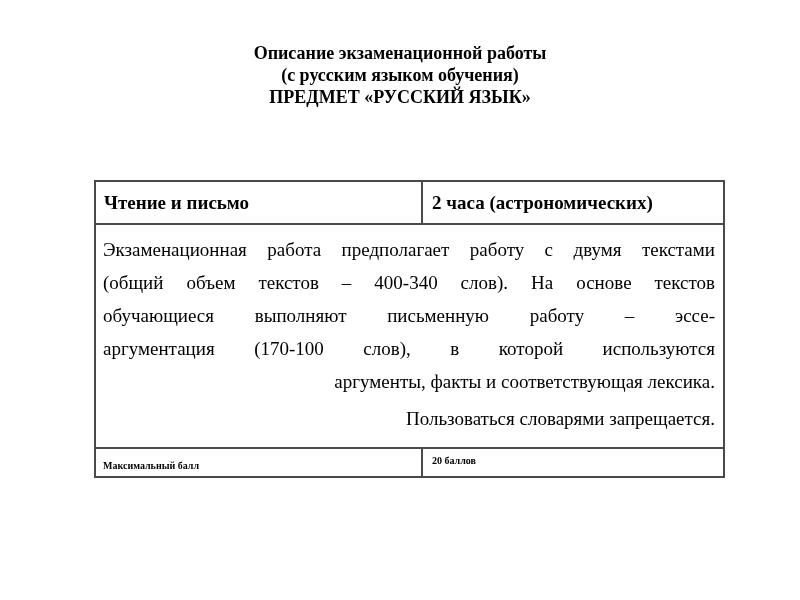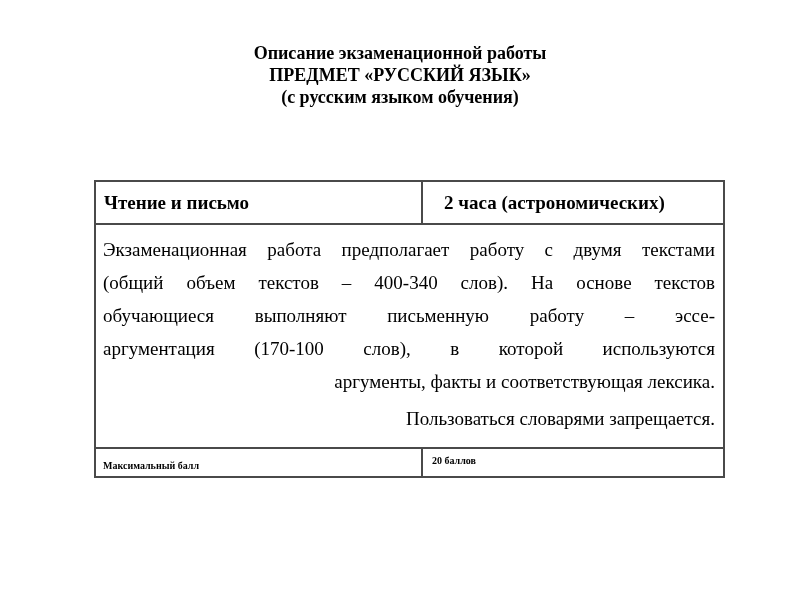--- a/index.html
+++ b/index.html
@@ -65,21 +65,21 @@
     justify-content: center;
   }
   .cell { overflow: hidden; }
   .col-1 {
     flex: 0 0 327px;
     border-right: 2px solid var(--border);
   }
   .col-2 { flex: 1; }
   .row-header .cell { display: flex; align-items: center; }
   .row-header .col-1 { padding-left: 8px; }
-  .row-header .col-2 { padding-left: 21px; }
+  .row-header .col-2 { padding-left: 9px; }
 
   .cell-description {
     flex: 1;
     padding: 8px 8px 0 7px;
     font-size: 19px;
     line-height: 33px;
   }
   .jline {
     text-align: justify;
     text-align-last: justify;
@@ -91,22 +91,22 @@
   .row-footer .col-1 { padding: 11px 0 0 7px; }
   .row-footer .col-2 { padding: 6px 0 0 9px; }
 </style>
 </head>
 <body>
 
 <div class="slide">
 
   <div class="title-block">
     <div>Описание экзаменационной работы</div>
+    <div>(с русским языком обучения)</div>
     <div>ПРЕДМЕТ «РУССКИЙ ЯЗЫК»</div>
-    <div>(с русским языком обучения)</div>
   </div>
 
   <div class="exam-table">
 
     <div class="t-row row-header">
       <div class="cell col-1">Чтение и письмо</div>
       <div class="cell col-2">2 часа (астрономических)</div>
     </div>
 
     <div class="t-row row-body">

